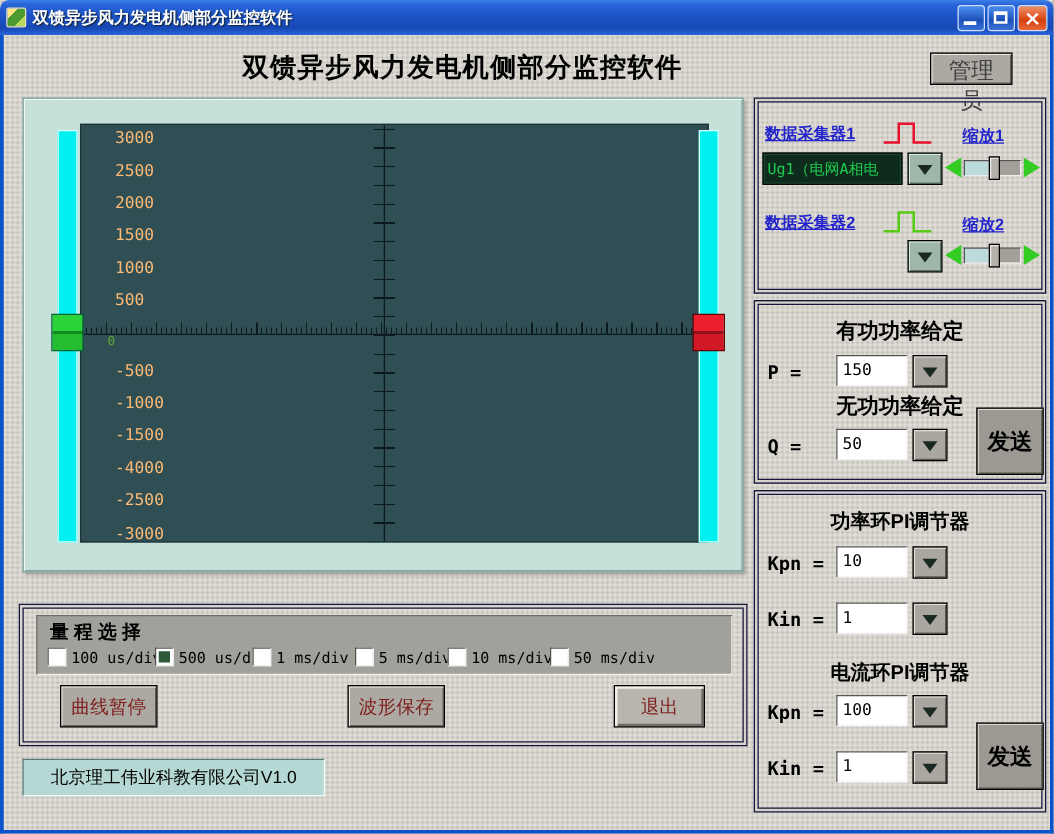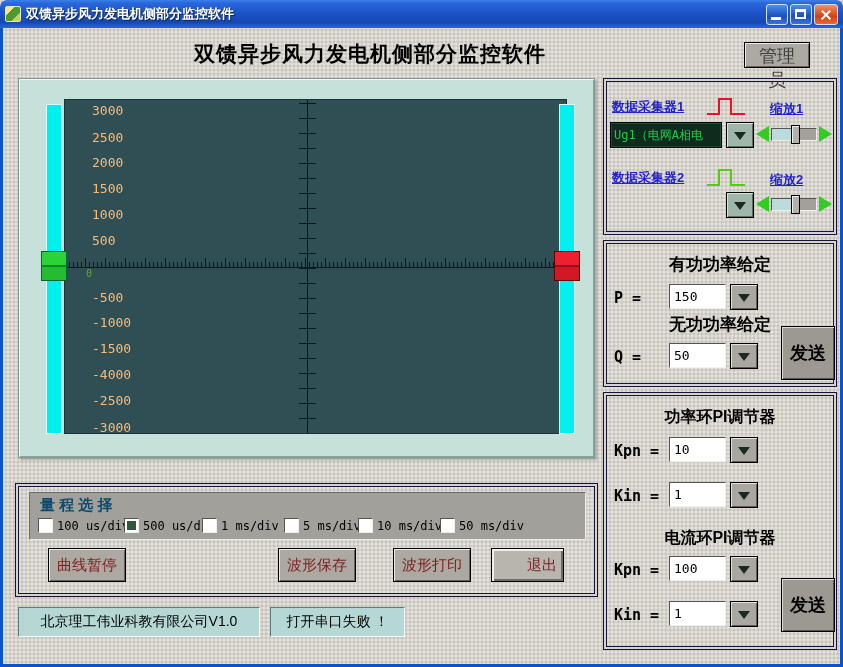--- a/index.html
+++ b/index.html
@@ -99,29 +99,29 @@
   .panel-title.pi{font-size:16px;}
   .send-btn{position:absolute;left:177px;width:54px;height:54px;background:#9c9992;
     border:1px solid #000;box-shadow:inset 1px 1px 0 #dedbd4,inset -1px -1px 0 #55524c;
     font-size:18px;font-weight:bold;color:#000;font-family:inherit;}
 
   
   .bottom-panel{position:absolute;left:15px;top:483px;width:583px;height:114px;
     border:1px solid #15153c;box-shadow:inset 0 0 0 2px #d6d3cc,inset 0 0 0 3px #15153c;}
   .range-inset{position:absolute;left:13px;top:8px;width:557px;height:48px;background:#a2a09b;
     border:1px solid;border-color:#6e6c68 #efede8 #efede8 #6e6c68;}
-  .range-title{position:absolute;left:10px;top:3px;font-size:15px;font-weight:bold;color:#0c4a6e;}
+  .range-title{position:absolute;left:10px;top:3px;font-size:15px;font-weight:bold;color:#000000;}
   .cb-item{position:absolute;top:25px;display:flex;align-items:center;}
   .cb-box{width:15px;height:15px;background:#fff;border:1px solid;border-color:#555 #eee #eee #555;
     margin-right:4px;position:relative;}
   .cb-box.checked::after{content:"";position:absolute;left:2px;top:2px;right:2px;bottom:2px;background:#2e5a3a;}
   .cb-label{font:12px "DejaVu Sans Mono",monospace;color:#000;white-space:nowrap;}
   .act-btn{position:absolute;top:64px;width:78px;height:34px;font-size:15px;color:#7f1d1d;font-family:inherit;}
   .act-btn.exit{width:73px;background:#b8b5ae;
-    box-shadow:inset 2px 2px 0 #f2efe8,inset -2px -2px 0 #6f6c66;text-align:right;}
+    box-shadow:inset 2px 2px 0 #f2efe8,inset -2px -2px 0 #6f6c66;}
 
   
   .status-field{position:absolute;top:607px;height:30px;background:#b5d8d4;
     border:1px solid;border-color:#5f7b78 #f0fffc #f0fffc #5f7b78;
     display:flex;align-items:center;justify-content:center;
     font-size:14px;color:#000;white-space:nowrap;}
 </style>
 </head>
 <body>
 
@@ -273,23 +273,21 @@
         <span class="cb-box"></span>
         <span class="cb-label">10 ms/div</span>
       </label>
       <label class="cb-item" style="left:410px">
         <span class="cb-box"></span>
         <span class="cb-label">50 ms/div</span>
       </label>
     </div>
     <button class="act-btn raised" style="left:32px">曲线暂停</button>
     <button class="act-btn raised" style="left:262px">波形保存</button>
-    <button class="act-btn raised" style="left:377px">波形打印</button>
     <button class="act-btn raised exit" style="left:475px">退出</button>
   </div>
 
   <div class="status-field" style="left:18px;width:242px">北京理工伟业科教有限公司V1.0</div>
-  <div class="status-field" style="left:270px;width:135px">打开串口失败 ！</div>
 
   <div class="edge edge-l"></div>
   <div class="edge edge-r"></div>
   <div class="edge edge-b"></div>
 </div>
 
 </body></html>

